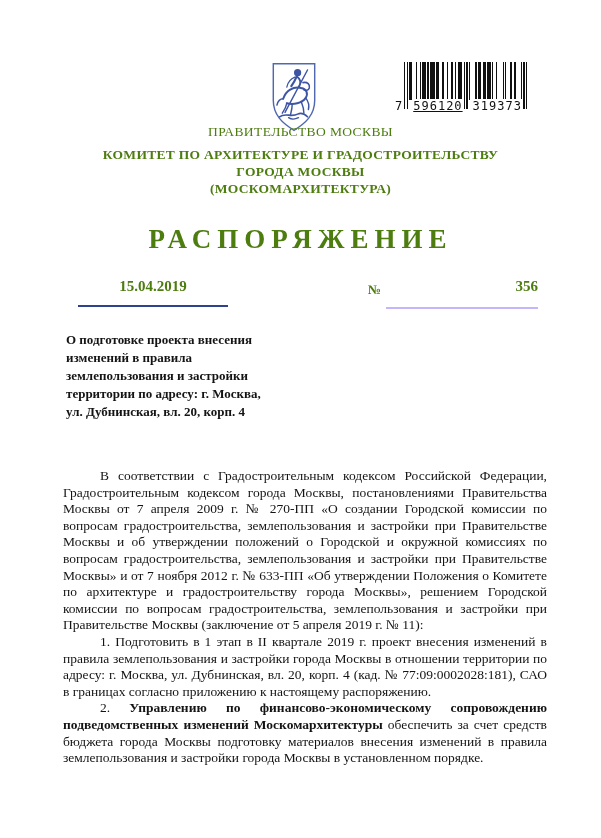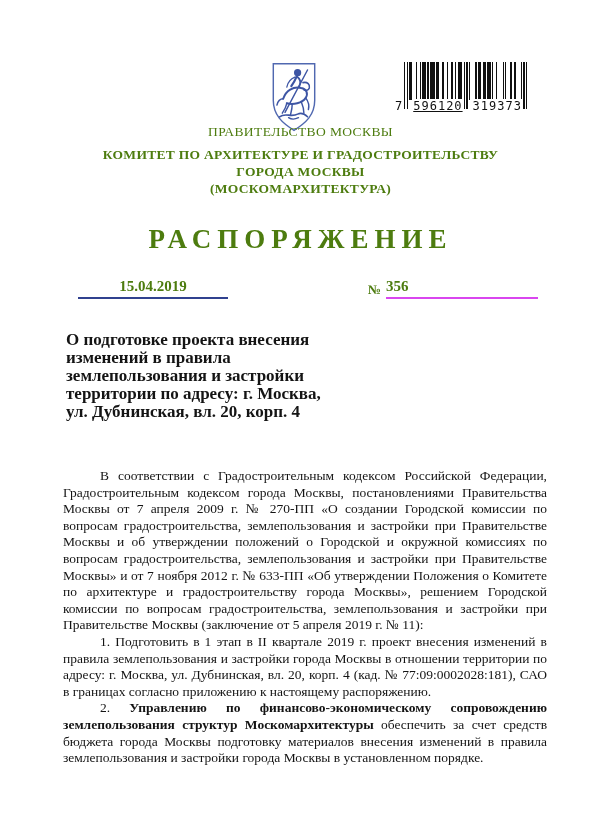--- a/index.html
+++ b/index.html
@@ -85,46 +85,46 @@
 
   
   .meta-row { position: absolute; top: 278px; left: 0; width: 100%; height: 26px; }
   .date-value {
     position: absolute;
     left: 78px; top: 0;
     width: 150px;
     text-align: center;
     font-size: 15px;
     font-weight: bold;
-    padding-bottom: 2px;
+    padding-bottom: 10px;
     border-bottom: 2px solid #30418f;
   }
   .no-sign {
     position: absolute;
     left: 368px; top: 4px;
     font-size: 13px;
     font-weight: bold;
   }
   .no-value {
     position: absolute;
     left: 386px; top: 0;
     width: 152px;
-    text-align: left;
+    text-align: right;
     font-size: 15px;
     font-weight: bold;
-    padding-bottom: 2px;
-    border-bottom: 2px solid #d946ef;
+    padding-bottom: 12px;
+    border-bottom: 2px solid #c4b5fd;
   }
 
   
   .subject {
     position: absolute;
     left: 66px; top: 331px;
     width: 310px;
-    font-size: 17px;
+    font-size: 13px;
     font-weight: bold;
     line-height: 18px;
     color: #141414;
   }
 
   
   .body-text {
     position: absolute;
     left: 63px; top: 468px;
     width: 484px;
@@ -297,16 +297,16 @@
     <div>О подготовке проекта внесения</div>
     <div>изменений в правила</div>
     <div>землепользования и застройки</div>
     <div>территории по адресу: г. Москва,</div>
     <div>ул. Дубнинская, вл. 20, корп. 4</div>
   </div>
 
   <div class="body-text">
     <p>В соответствии с Градостроительным кодексом Российской Федерации, Градостроительным кодексом города Москвы, постановлениями Правительства Москвы от 7 апреля 2009 г. № 270-ПП «О создании Городской комиссии по вопросам градостроительства, землепользования и застройки при Правительстве Москвы и об утверждении положений о Городской и окружной комиссиях по вопросам градостроительства, землепользования и застройки при Правительстве Москвы» и от 7 ноября 2012 г. № 633-ПП «Об утверждении Положения о Комитете по архитектуре и градостроительству города Москвы», решением Городской комиссии по вопросам градостроительства, землепользования и застройки при Правительстве Москвы (заключение от 5 апреля 2019 г. № 11):</p>
     <p>1. Подготовить в 1 этап в II квартале 2019 г. проект внесения изменений в правила землепользования и застройки города Москвы в отношении территории по адресу: г. Москва, ул. Дубнинская, вл. 20, корп. 4 (кад. № 77:09:0002028:181), САО в границах согласно приложению к настоящему распоряжению.</p>
-    <p><span>2. </span><b>Управлению по финансово-экономическому сопровождению землепользования структур Москомархитектуры</b><span> обеспечить за счет средств бюджета города Москвы подготовку материалов внесения изменений в правила землепользования и застройки города Москвы в установленном порядке.</span></p>
+    <p><span>2. </span><b>Управлению по финансово-экономическому сопровождению подведомственных изменений Москомархитектуры</b><span> обеспечить за счет средств бюджета города Москвы подготовку материалов внесения изменений в правила землепользования и застройки города Москвы в установленном порядке.</span></p>
   </div>
 
 </div>
 
 </body></html>

